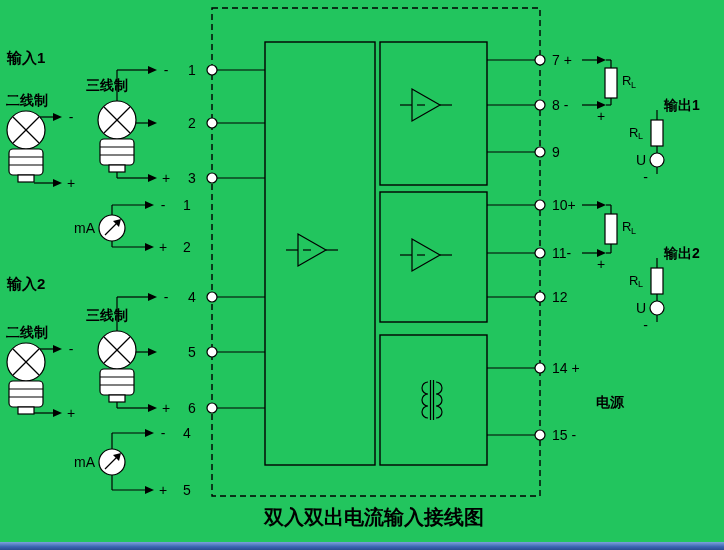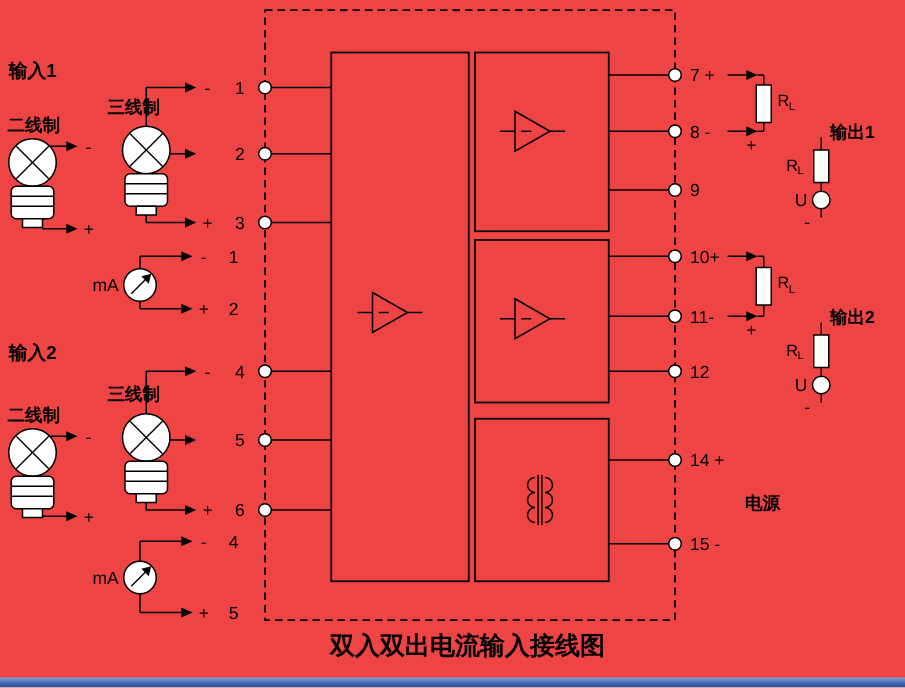--- a/index.html
+++ b/index.html
@@ -1,16 +1,16 @@
 <!DOCTYPE html>
 <html><head>
 <meta charset="utf-8">
 <style>
   html,body{margin:0;padding:0;background:#fff;}
-  #stage{position:relative;width:724px;height:550px;background:#ef4444;overflow:hidden;
+  #stage{position:relative;width:724px;height:550px;background:#22c55e;overflow:hidden;
          font-family:"Liberation Sans",sans-serif;}
   svg{position:absolute;left:0;top:0;}
   svg line, svg rect, svg circle, svg path, svg polyline{stroke:#000;fill:none;stroke-width:1.2px;}
   svg .box{stroke-width:1.4px;}
   svg .dashed{stroke-dasharray:6 4;stroke-width:1.4px;}
   svg .fillwhite{fill:#fff;}
   svg .arr{fill:#000;stroke:none;}
   svg text{fill:#000;dominant-baseline:central;font-family:"Liberation Sans",sans-serif;}
   svg text.cjk{font-size:14px;font-weight:bold;}
   svg text.big{font-size:15px;font-weight:bold;}

